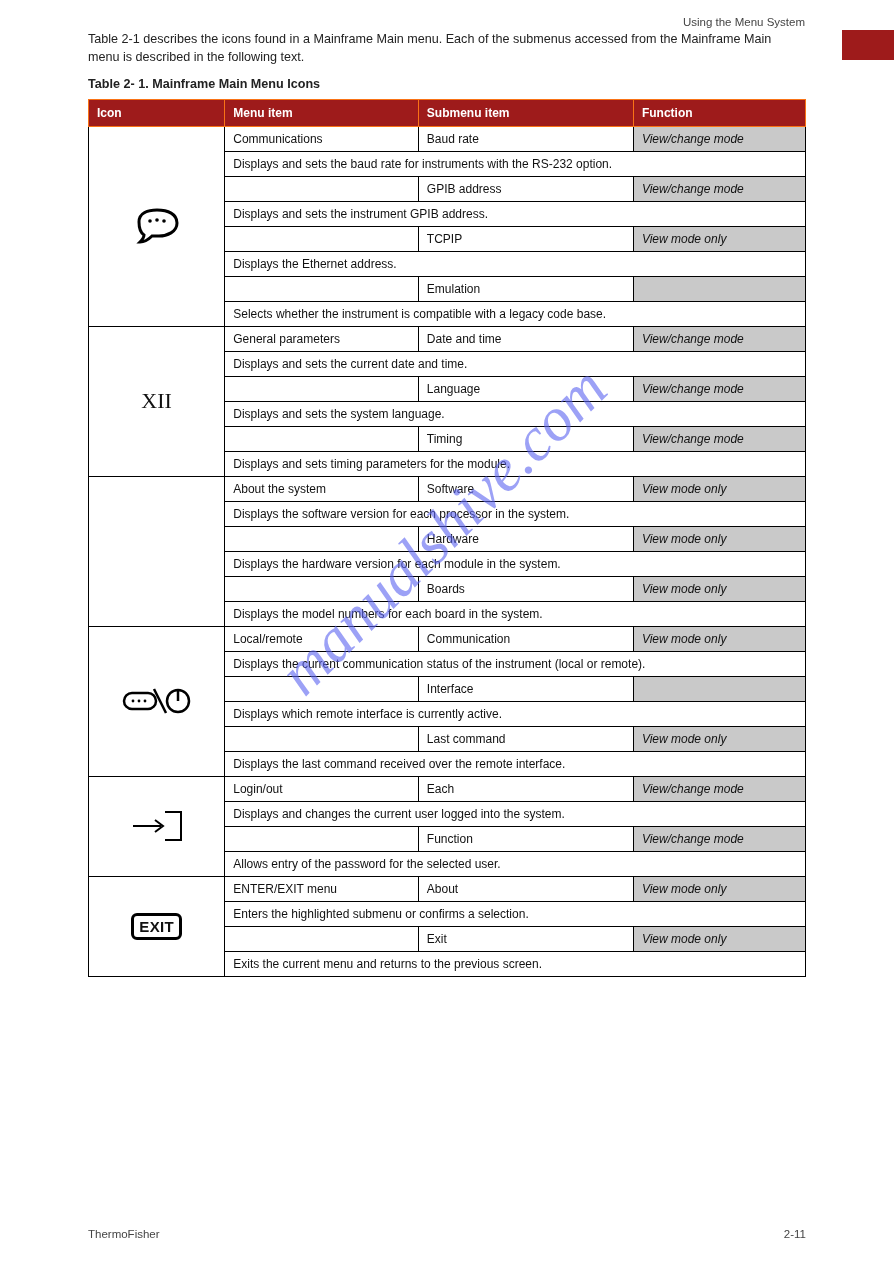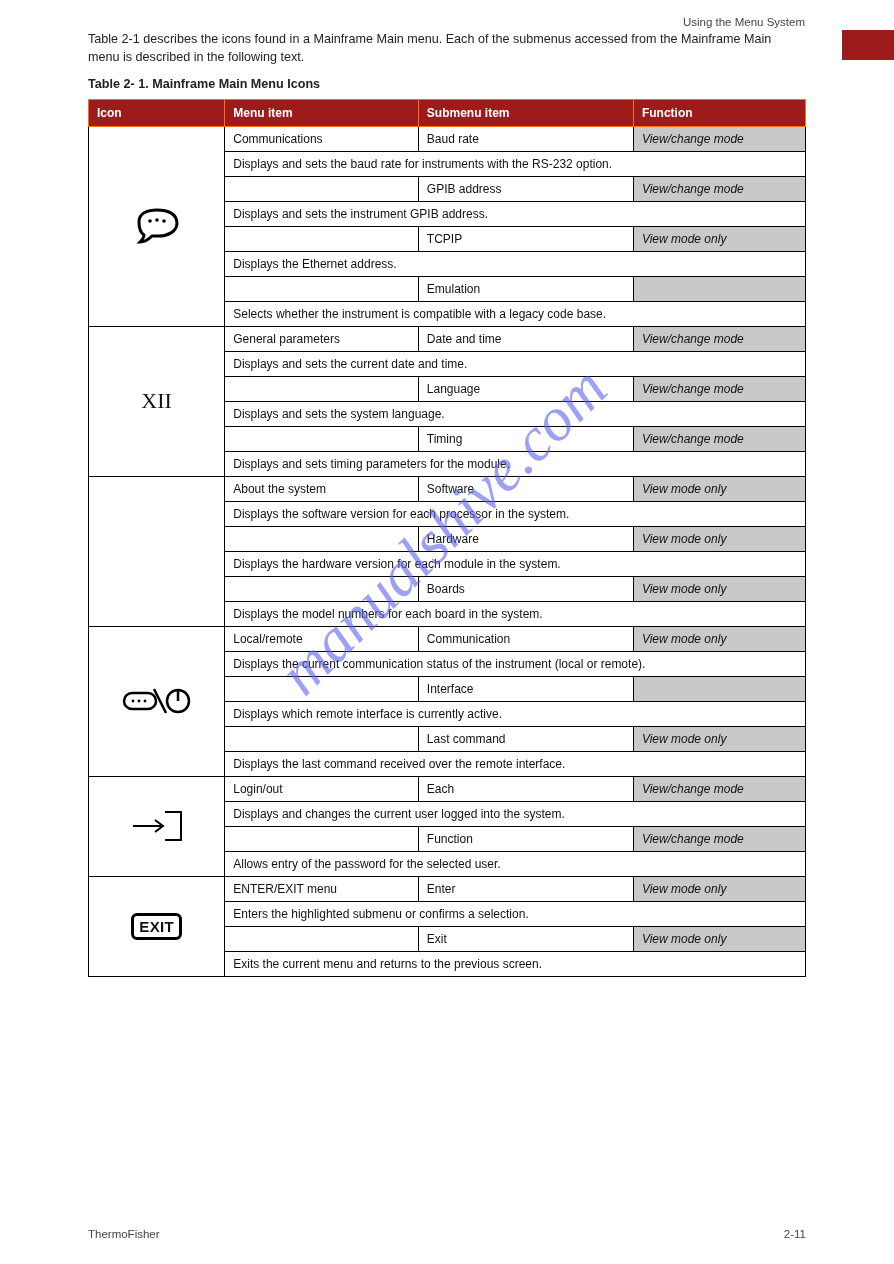--- a/index.html
+++ b/index.html
@@ -199,21 +199,21 @@
           <td></td>
           <td>Function</td>
           <td class="shade mode">View/change mode</td>
         </tr>
         <tr>
           <td colspan="3">Allows entry of the password for the selected user.</td>
         </tr>
         <tr>
           <td class="icon-cell" rowspan="4"><span class="exit-box">EXIT</span></td>
           <td>ENTER/EXIT menu</td>
-          <td>Enter</td>
+          <td>About</td>
           <td class="shade mode">View mode only</td>
         </tr>
         <tr>
           <td colspan="3">Enters the highlighted submenu or confirms a selection.</td>
         </tr>
         <tr>
           <td></td>
           <td>Exit</td>
           <td class="shade mode">View mode only</td>
         </tr>

